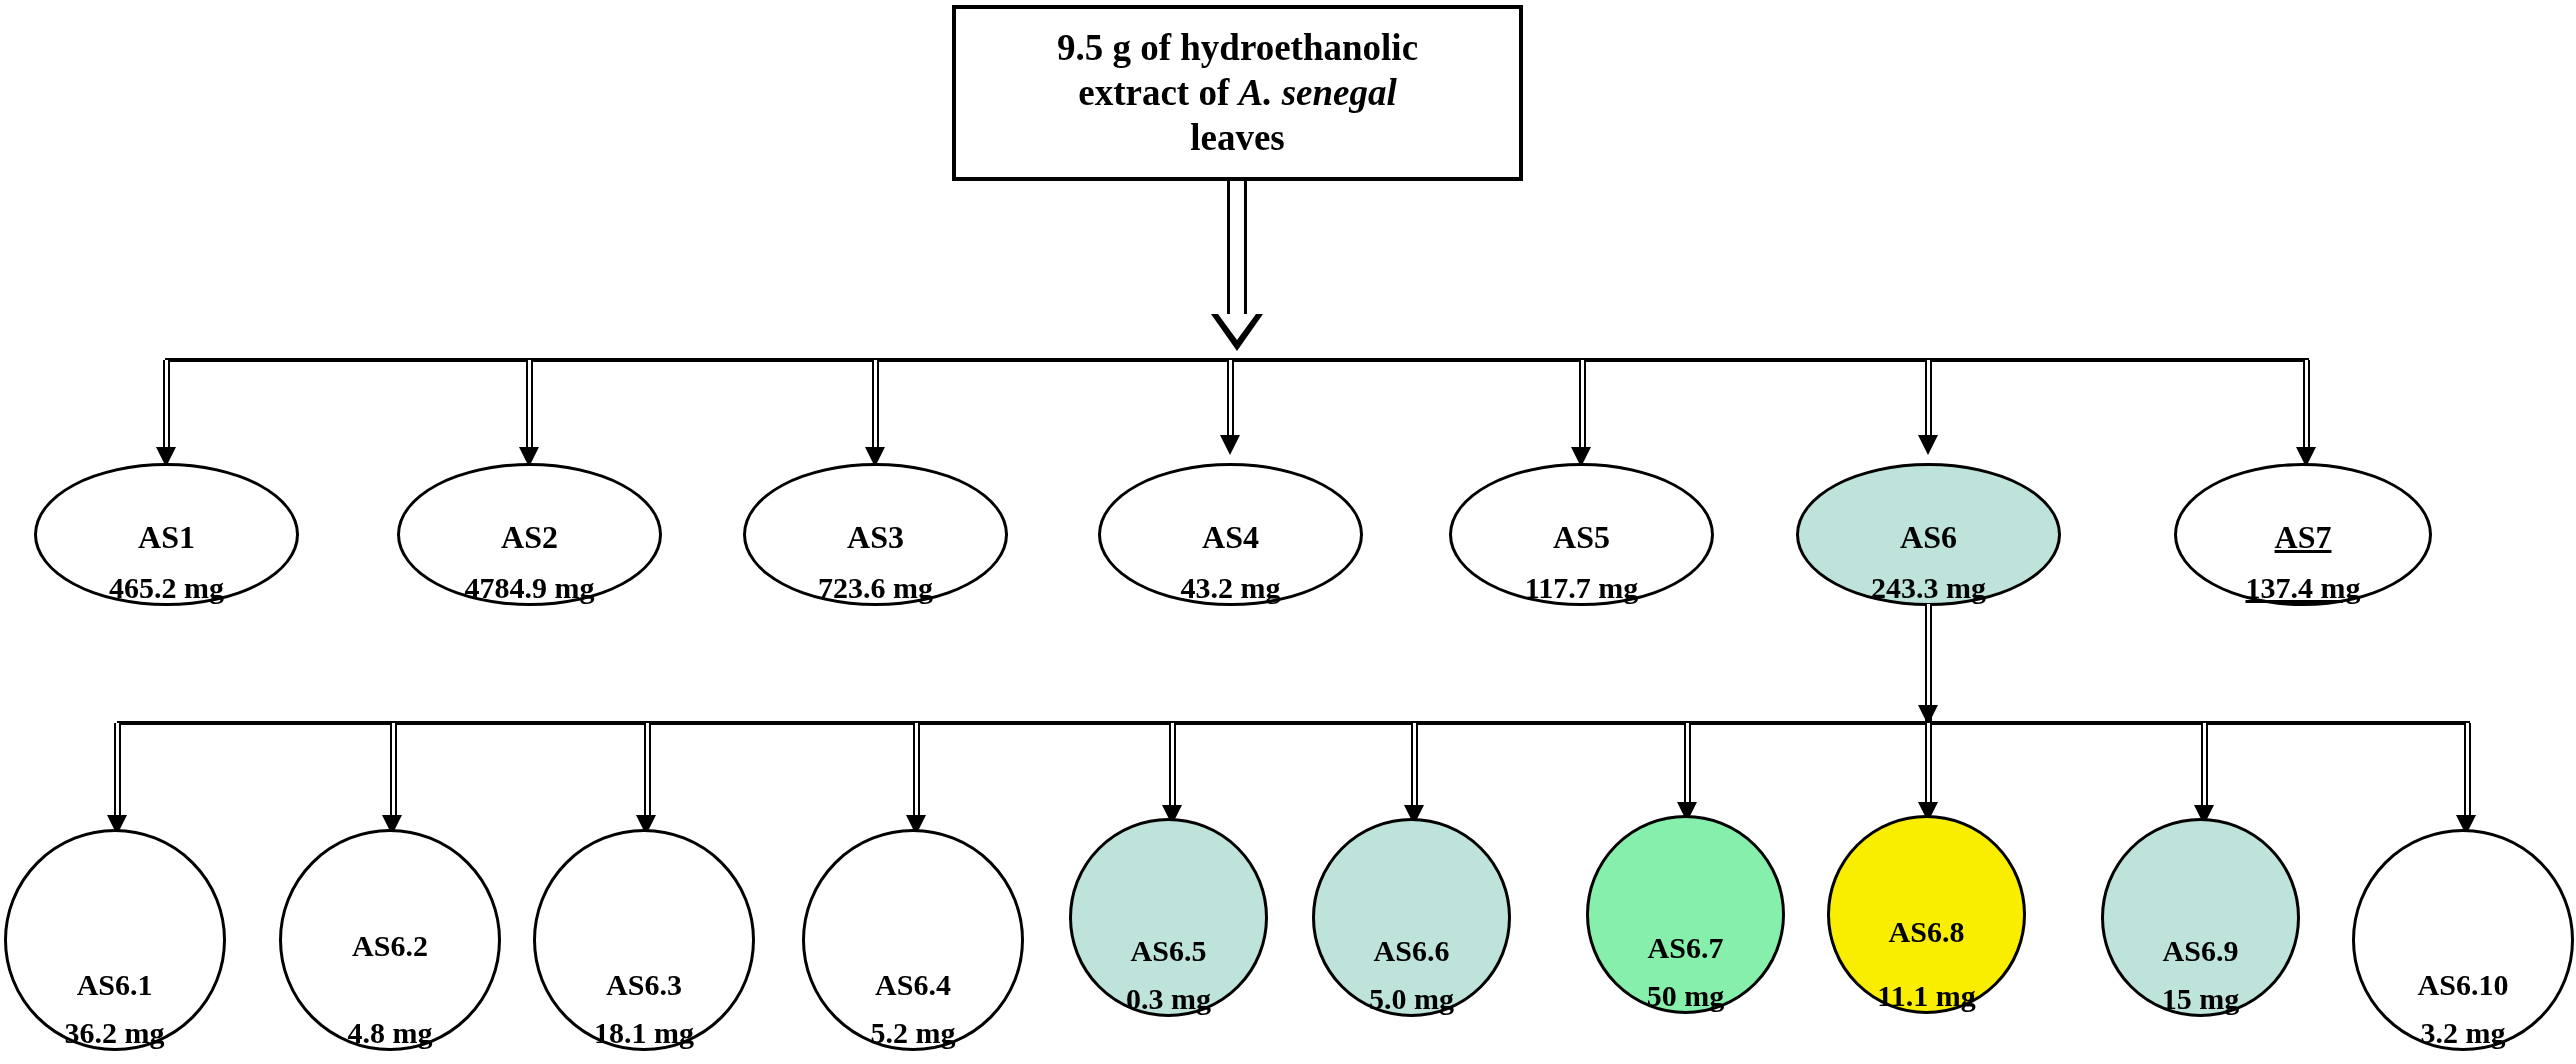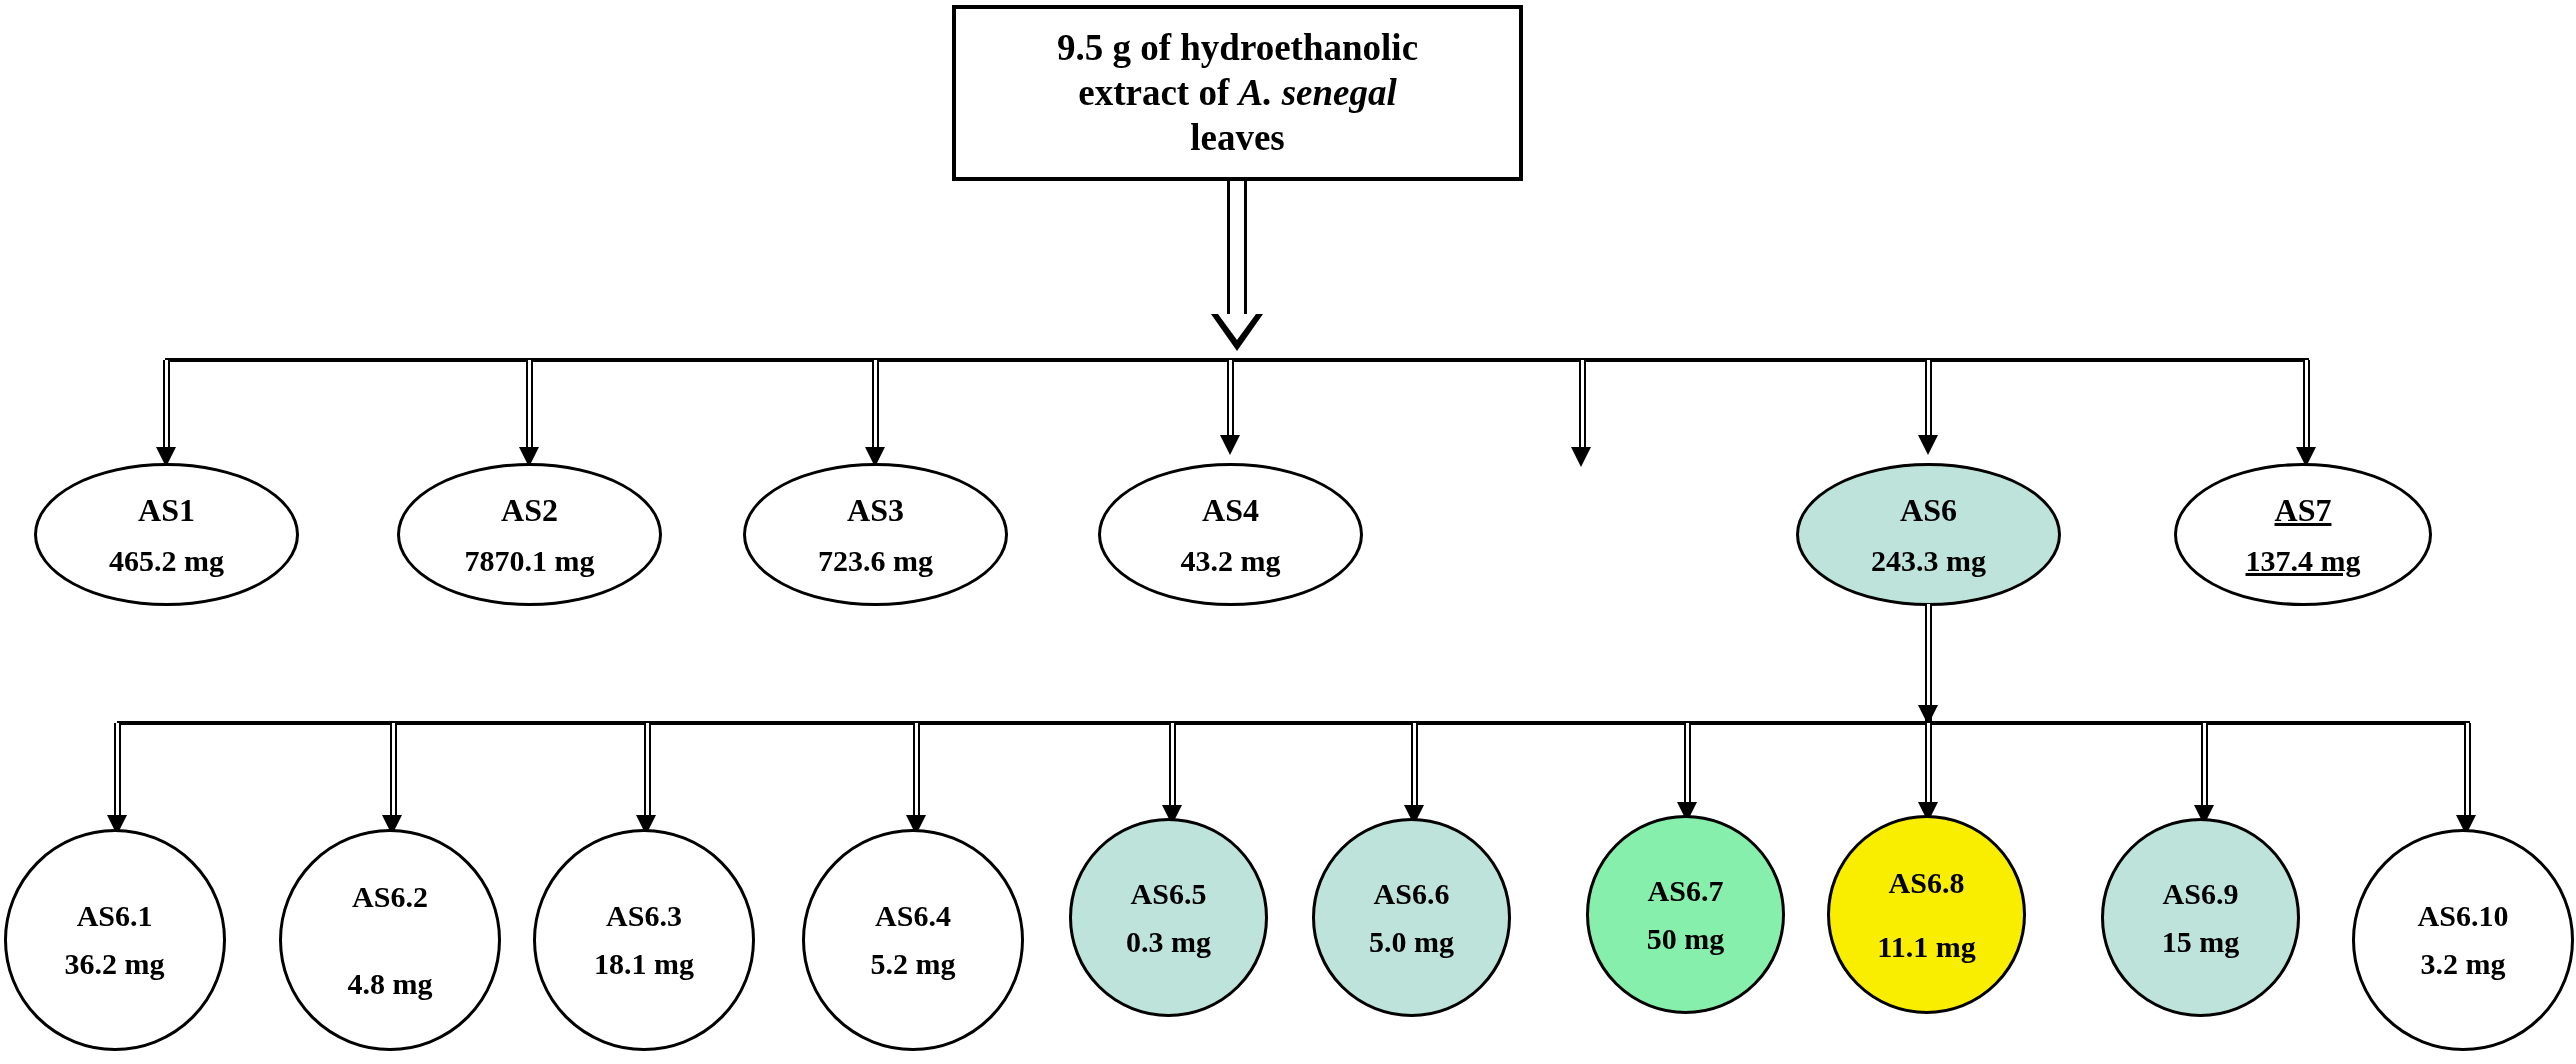--- a/index.html
+++ b/index.html
@@ -48,21 +48,21 @@
   
   .node {
     position: absolute;
     box-sizing: border-box;
     border: 3.6px solid #000000;
     border-radius: 50%;
     background: #ffffff;
     display: flex;
     flex-direction: column;
     align-items: center;
-    justify-content: center;
+    justify-content: flex-end;
     text-align: center;
     color: #000000;
     font-weight: bold;
   }
   .node .node-id {
     font-size: 32px;
     line-height: 1;
     margin-bottom: 20px;
     white-space: nowrap;
   }
@@ -161,33 +161,37 @@
   <div class="pipe" style="left:2303px; top:360px; height:95px;"></div>
   <div class="head" style="left:2296px; top:447px;"></div>
 
   <div class="node row1" style="left:34px; top:463px; width:265px; height:143px;">
     <span class="node-id">AS1</span>
     <span class="node-mass">465.2 mg</span>
   </div>
 
   <div class="node row1" style="left:397px; top:463px; width:265px; height:143px;">
     <span class="node-id">AS2</span>
-    <span class="node-mass">7870.1 mg</span>
+    <span class="node-mass">4784.9 mg</span>
   </div>
 
   <div class="node row1" style="left:743px; top:463px; width:265px; height:143px;">
     <span class="node-id">AS3</span>
     <span class="node-mass">723.6 mg</span>
   </div>
 
   <div class="node row1" style="left:1098px; top:463px; width:265px; height:143px;">
     <span class="node-id">AS4</span>
     <span class="node-mass">43.2 mg</span>
   </div>
 
+  <div class="node row1" style="left:1449px; top:463px; width:265px; height:143px;">
+    <span class="node-id">AS5</span>
+    <span class="node-mass">117.7 mg</span>
+  </div>
 
   <div class="node row1" style="left:1796px; top:463px; width:265px; height:143px; background:#bee3da;">
     <span class="node-id">AS6</span>
     <span class="node-mass">243.3 mg</span>
   </div>
 
   <div class="node row1" style="left:2174px; top:463px; width:258px; height:143px;text-decoration:underline;">
     <span class="node-id">AS7</span>
     <span class="node-mass">137.4 mg</span>
   </div>

